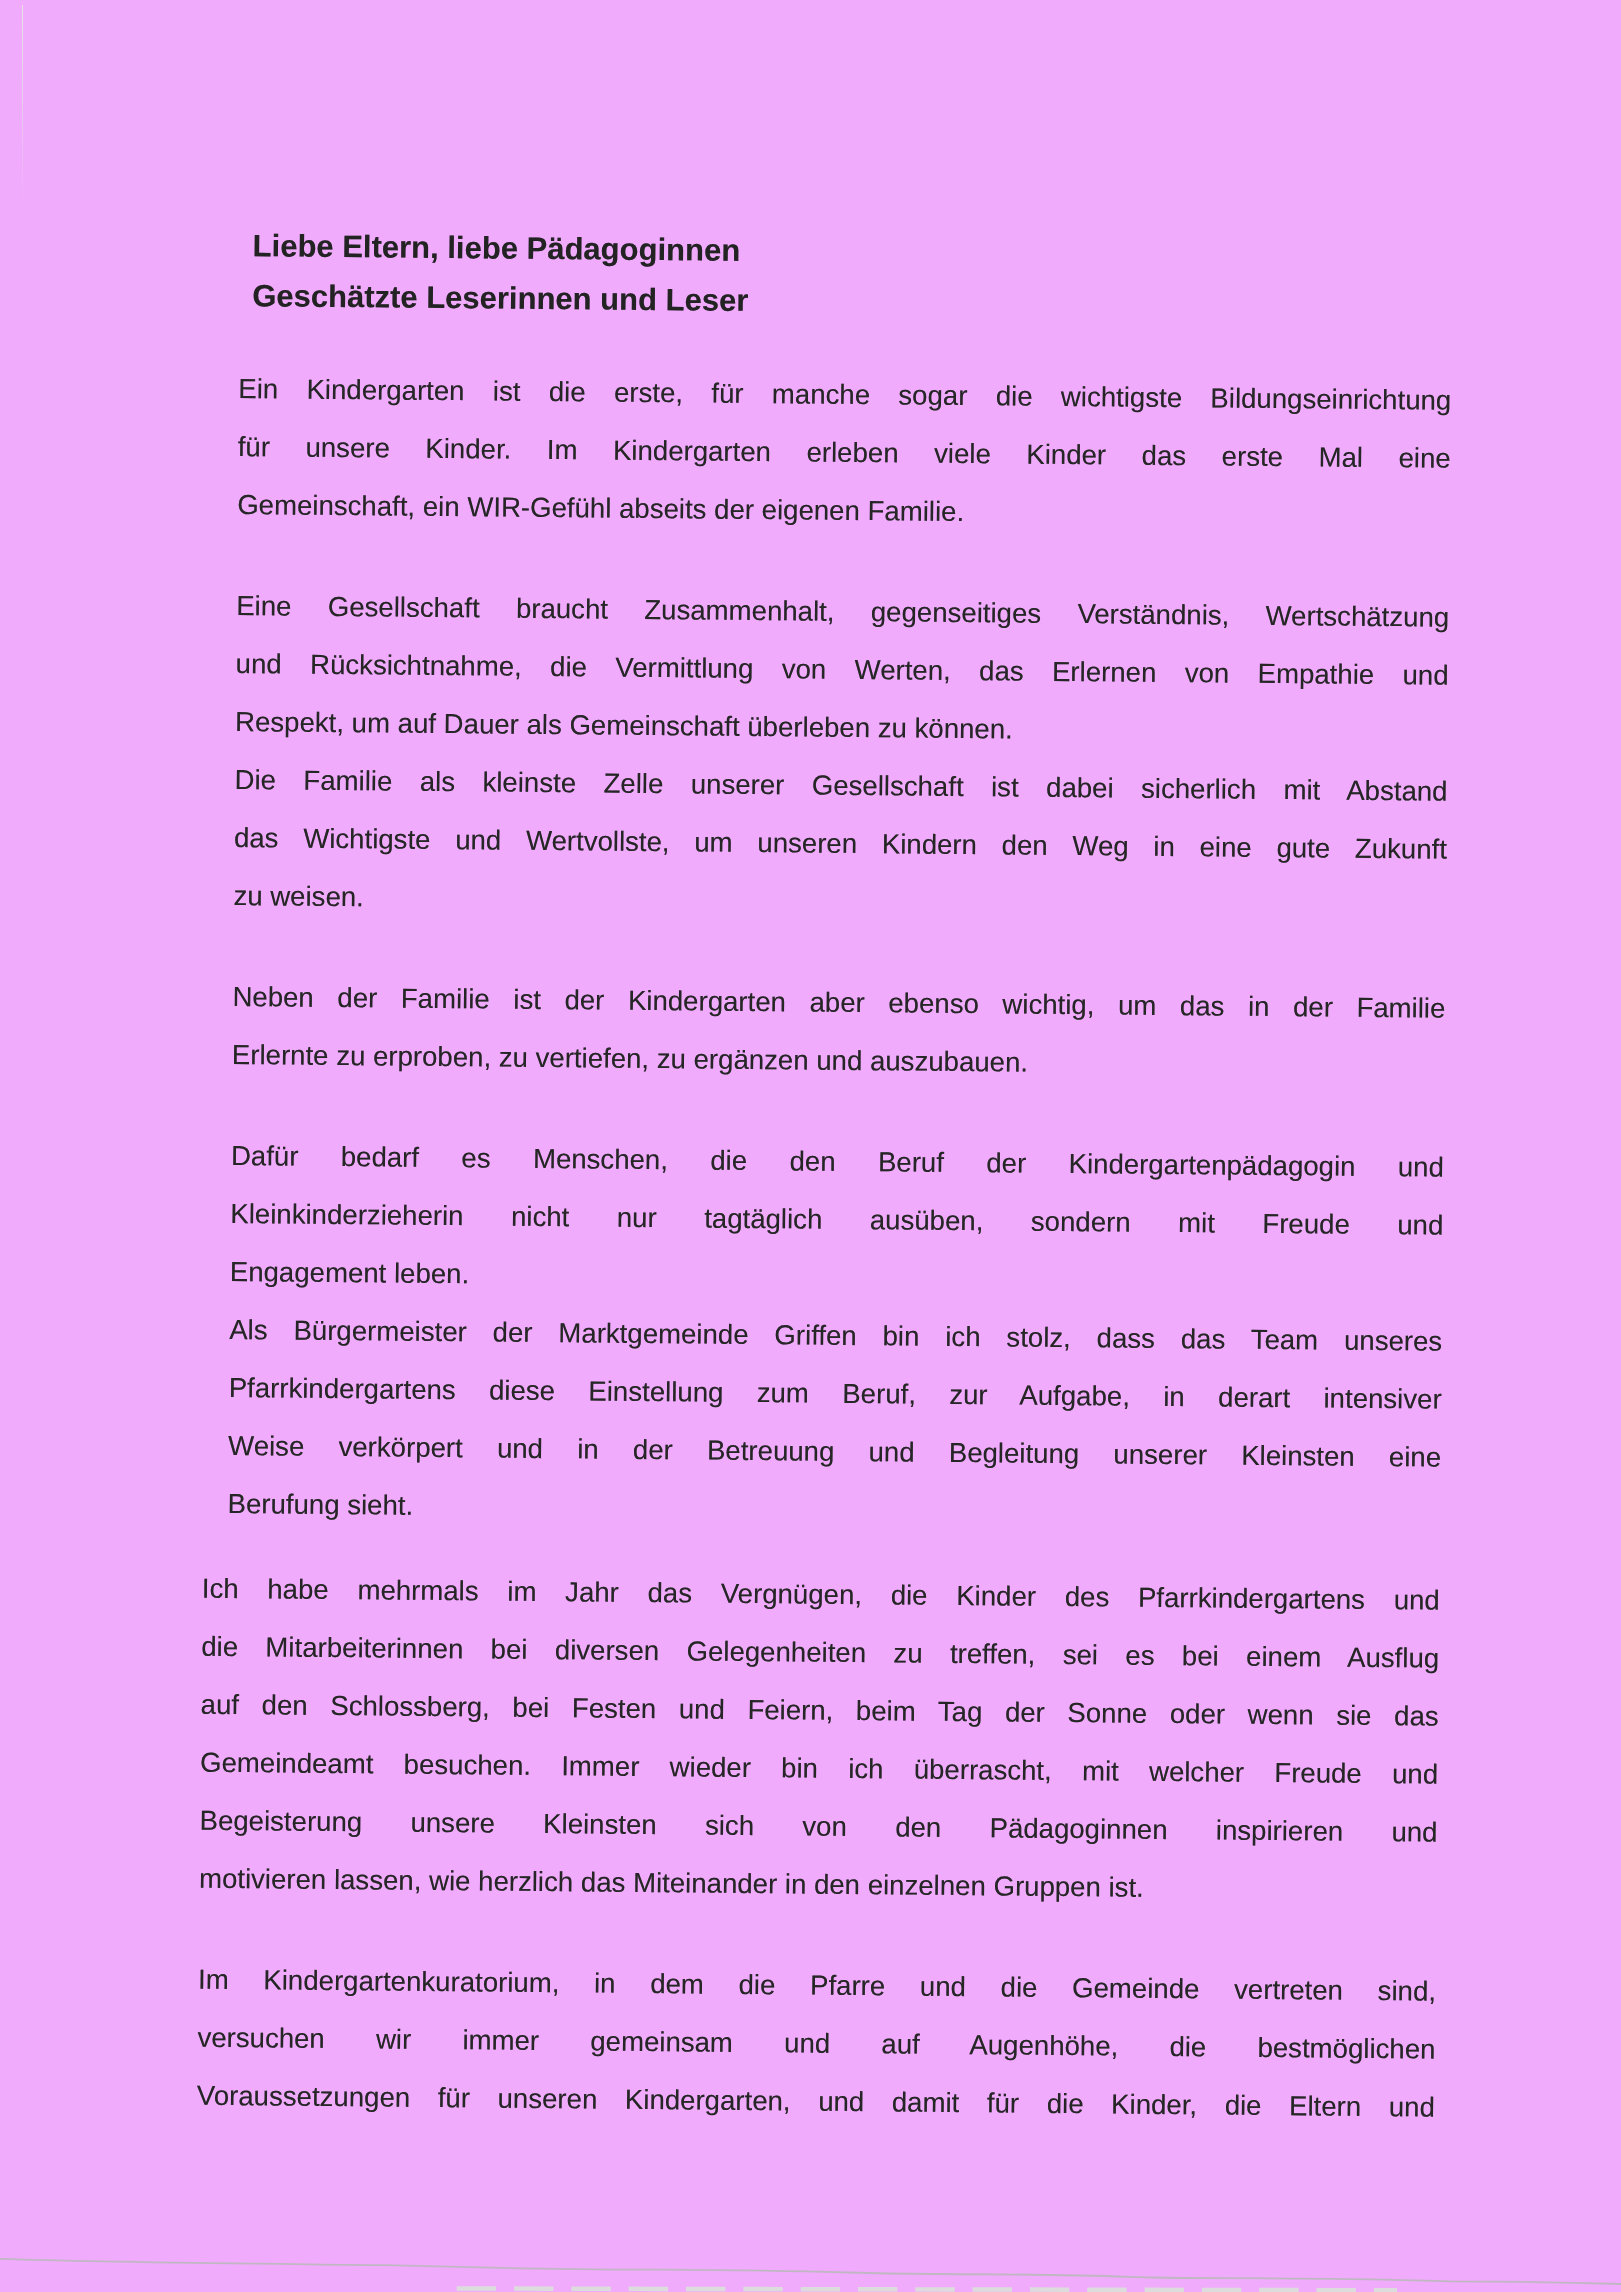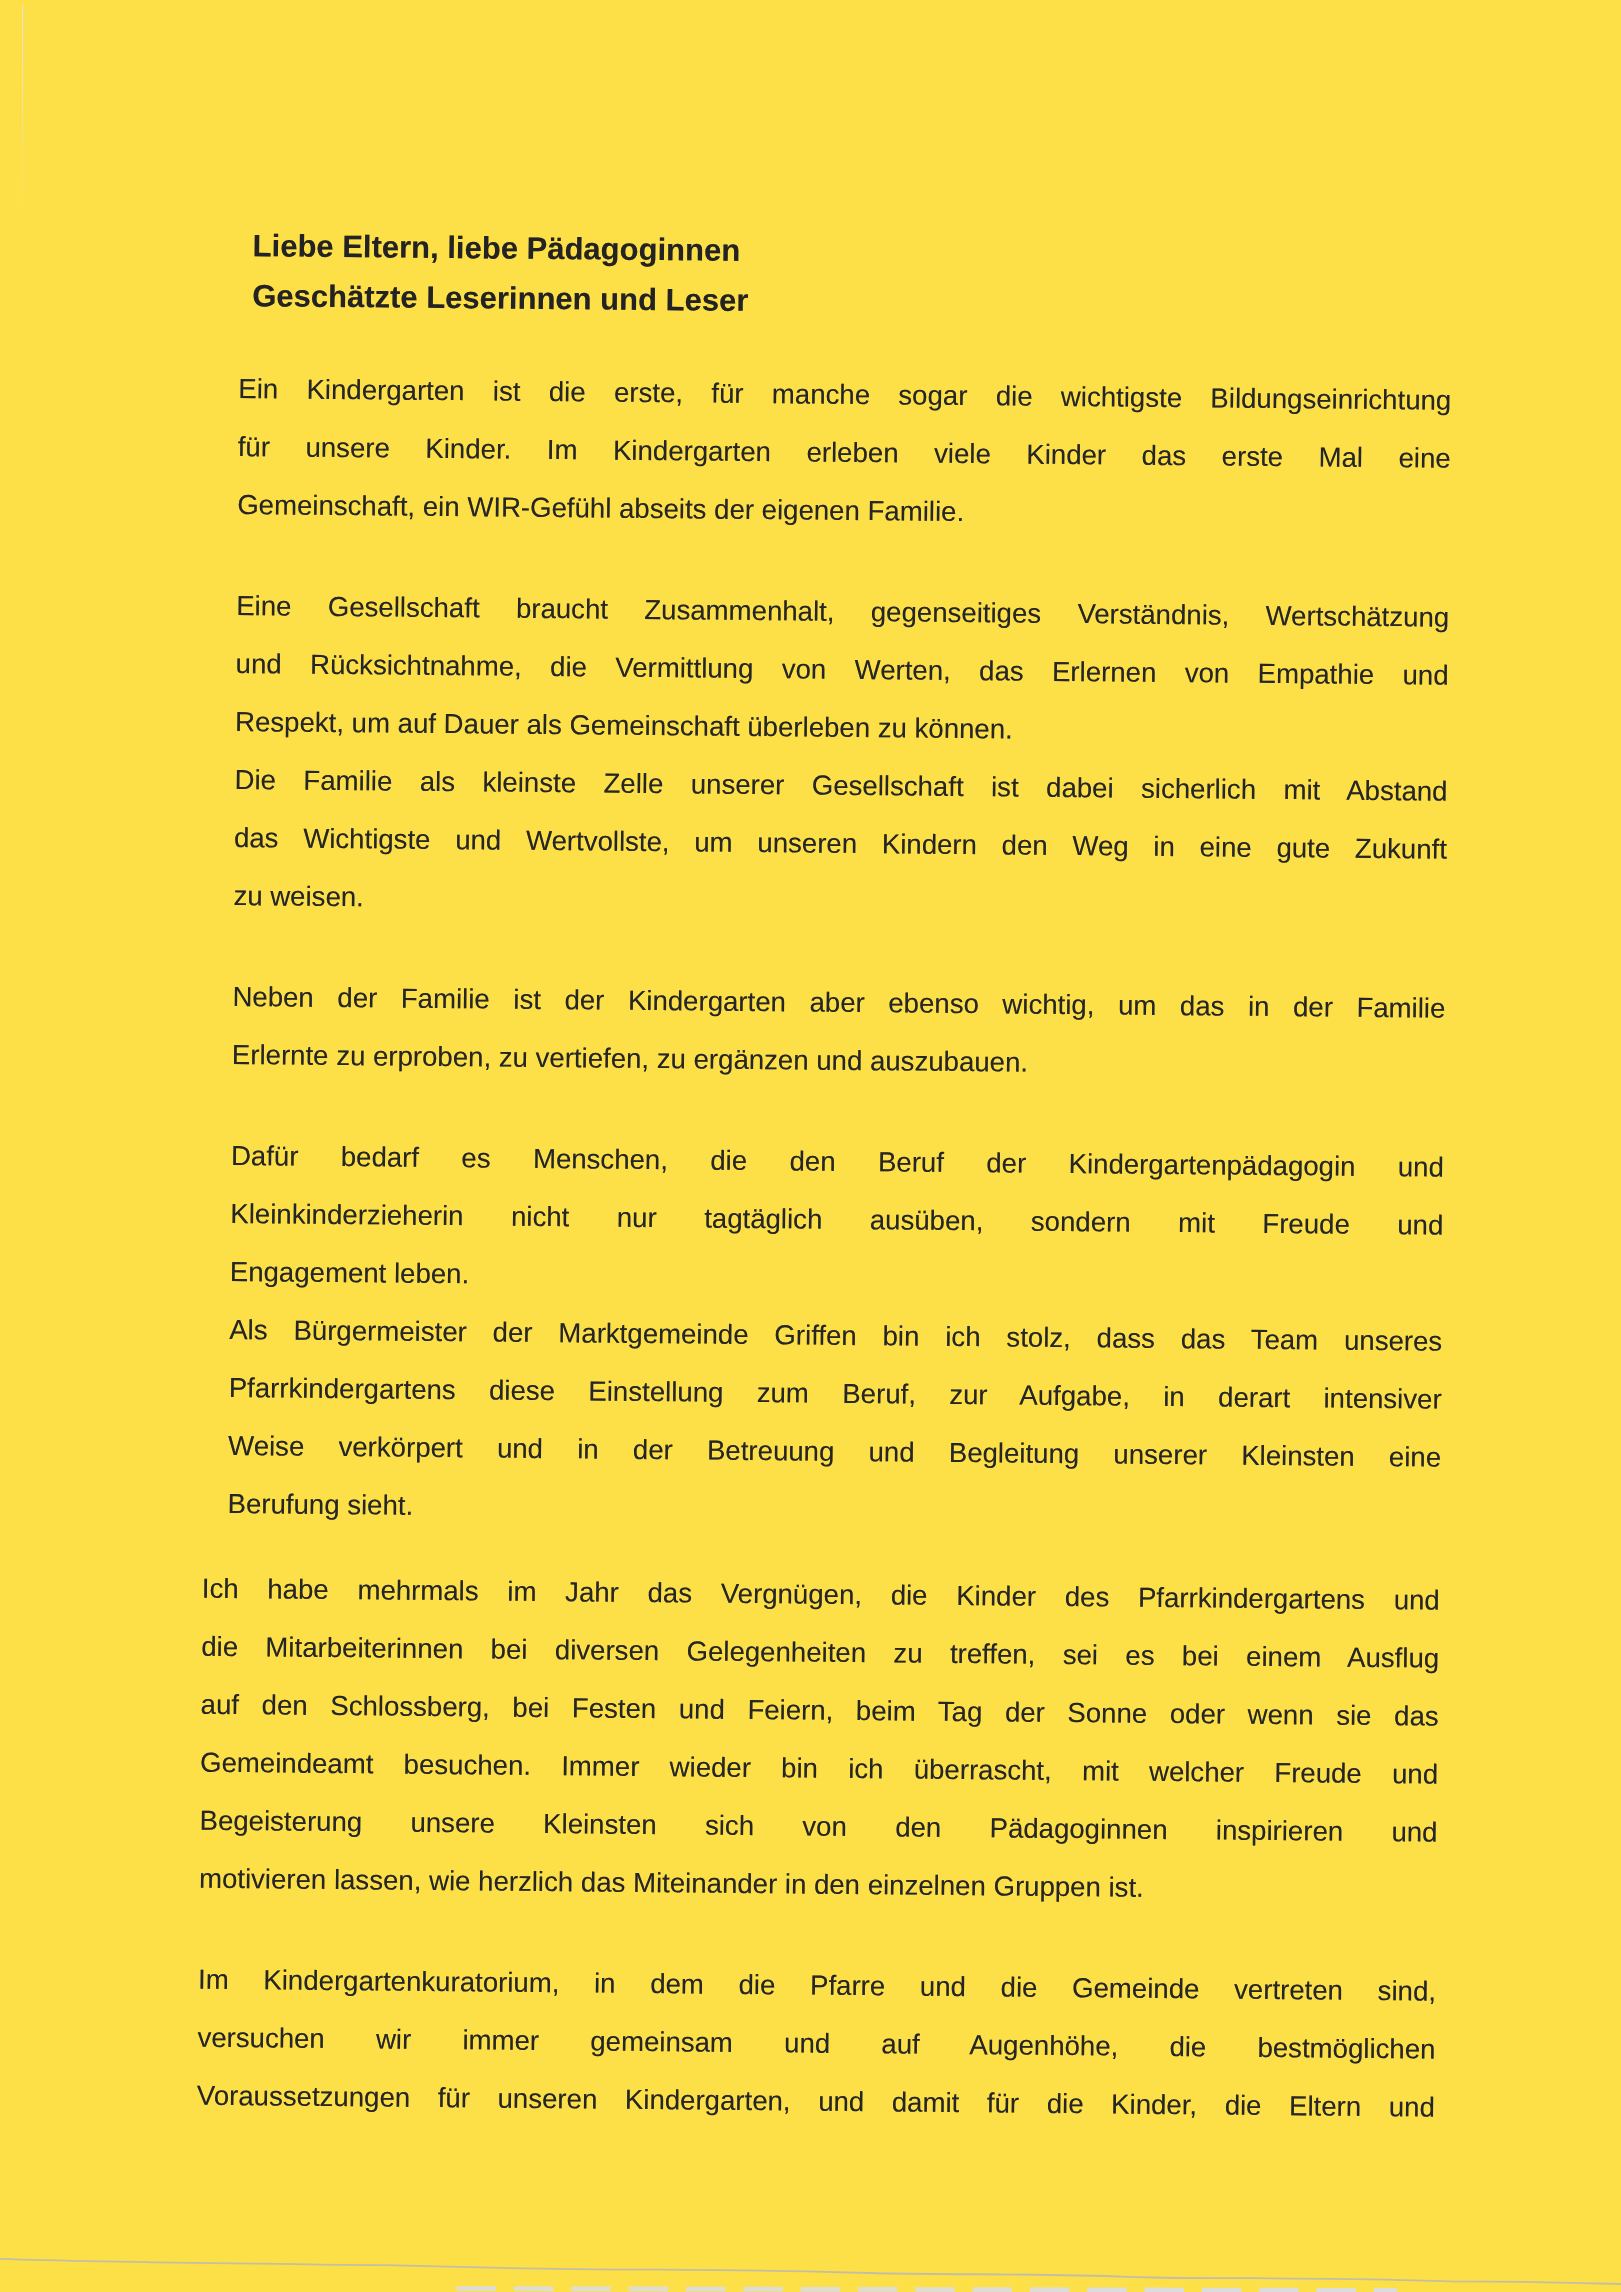--- a/index.html
+++ b/index.html
@@ -5,21 +5,21 @@
   html, body { margin: 0; padding: 0; }
   body {
     width: 1621px; height: 2293px;
     background: #f4f4f2;
     font-family: "Liberation Sans", "DejaVu Sans", sans-serif;
     overflow: hidden;
   }
   .page {
     position: absolute; left: 0; top: 0;
     width: 1621px; height: 2293px;
-    background: #fde047;
+    background: #f0abfc;
     overflow: hidden;
   }
   
   .edge-artifact {
     position: absolute; left: 21.5px; top: 5.4px;
     width: 1.8px; height: 206px;
     background: linear-gradient(#e4e4e2, rgba(230,230,228,0));
   }
   
   .content {

